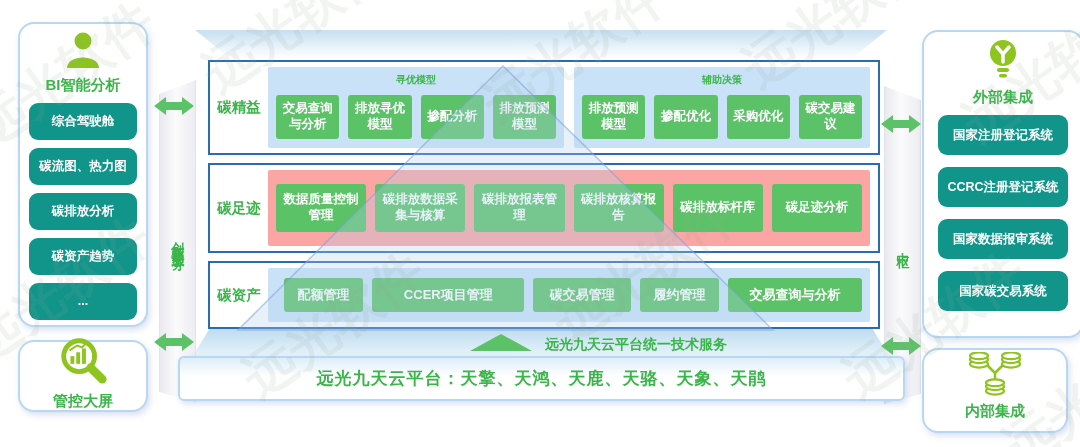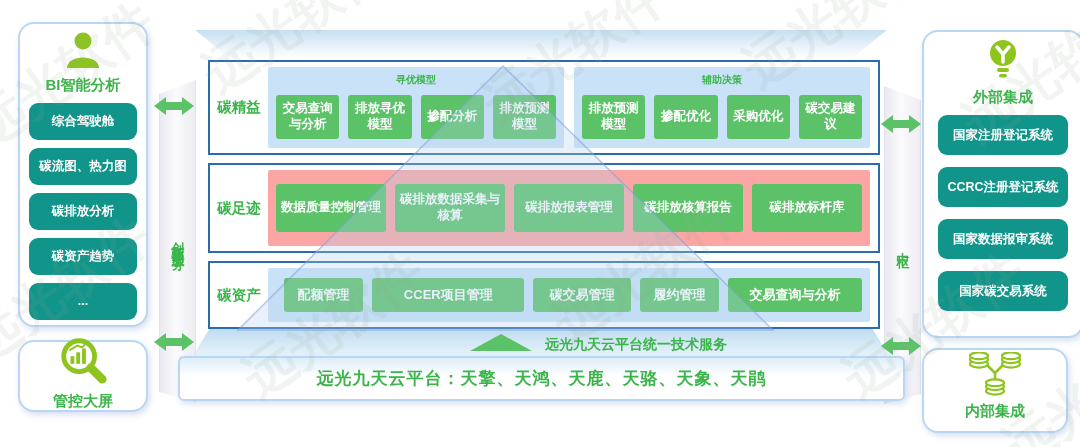--- a/index.html
+++ b/index.html
@@ -189,20 +189,21 @@
       <div class="center-row row-1">
         <div class="row-label">碳足迹</div>
         <div class="row-groups">
           <div class="group purple">
             <div class="group-buttons">
               <div class="green-btn">数据质量控制管理</div>
               <div class="green-btn">碳排放数据采集与核算</div>
               <div class="green-btn">碳排放报表管理</div>
               <div class="green-btn">碳排放核算报告</div>
               <div class="green-btn">碳排放标杆库</div>
+              <div class="green-btn">碳足迹分析</div>
             </div>
           </div>
         </div>
       </div>
       <div class="center-row row-2">
         <div class="row-label">碳资产</div>
         <div class="row-groups">
           <div class="group blue">
             <div class="group-buttons">
               <div class="green-btn" style="flex-grow: 4; margin-left: 8px;">配额管理</div>

